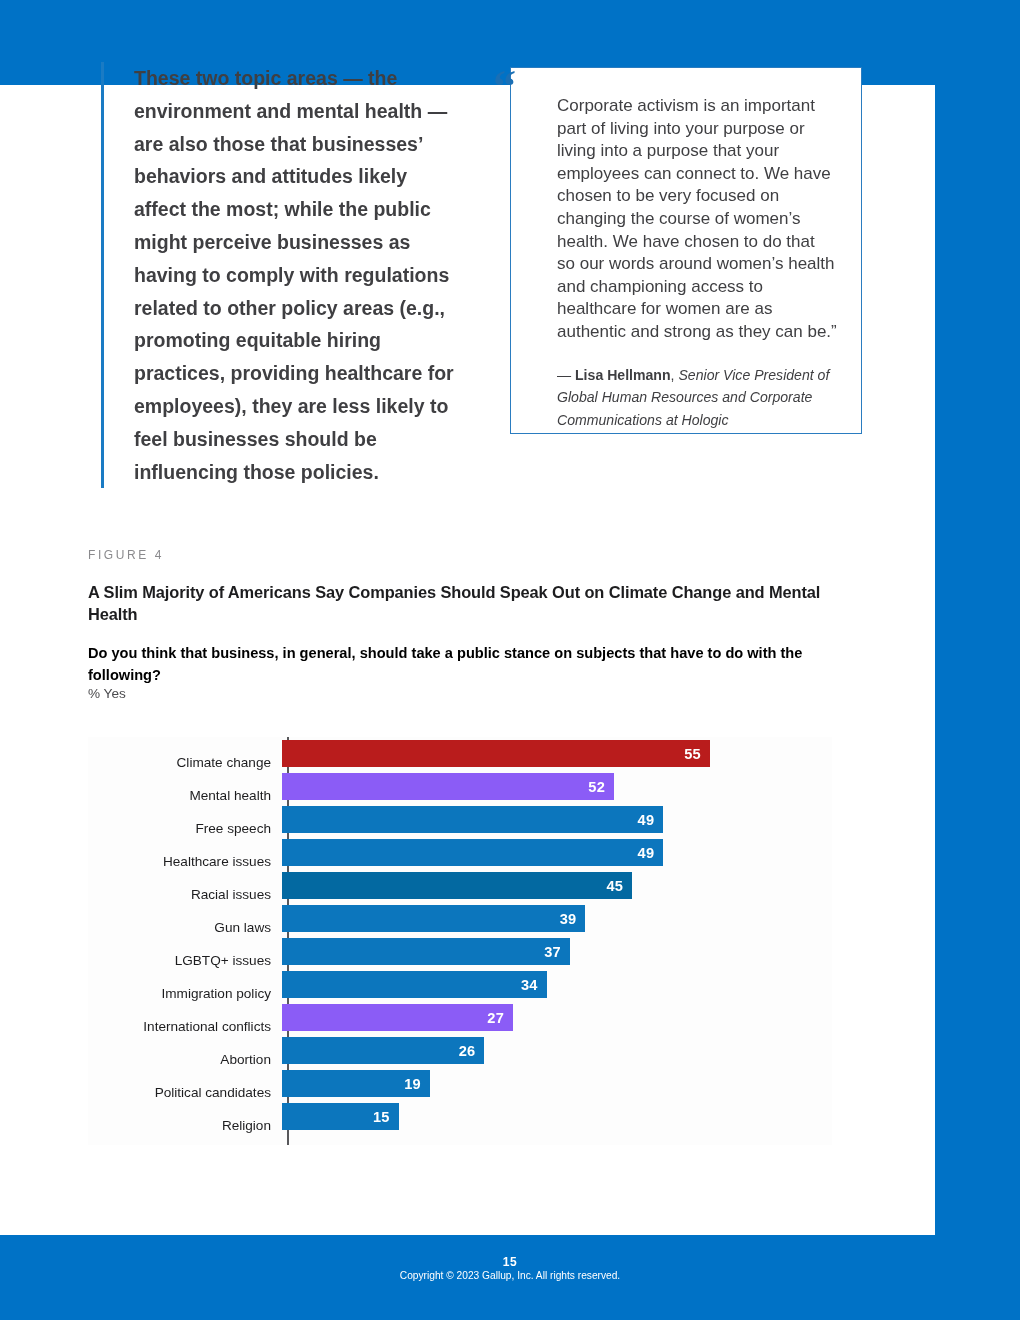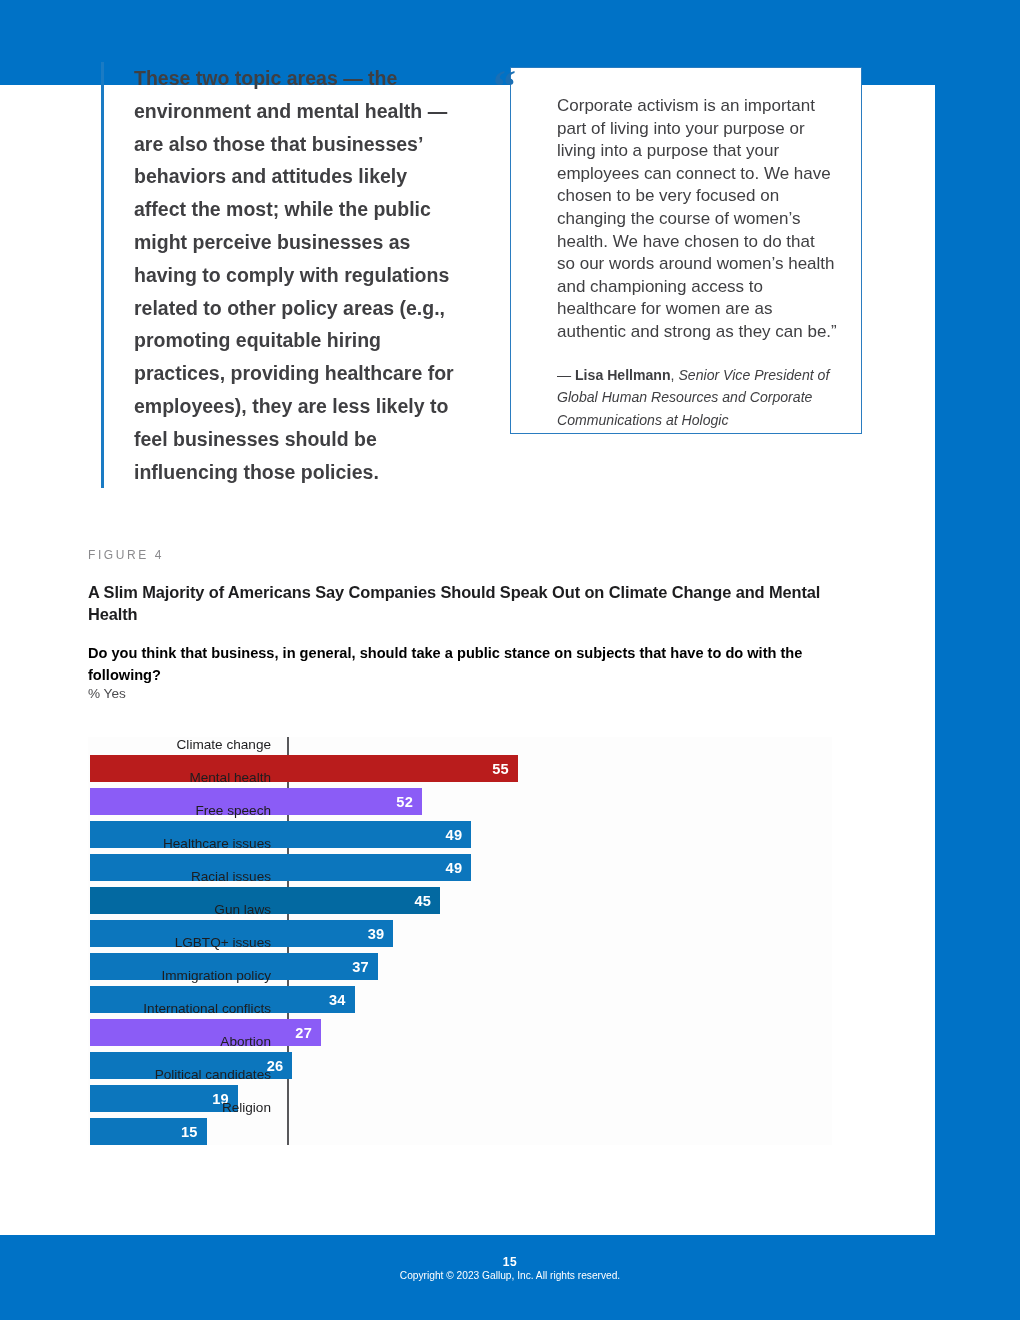--- a/index.html
+++ b/index.html
@@ -126,22 +126,21 @@
     position:absolute;
     left:199px; top:0;
     width:2px; height:408px;
     background:#58585b;
   }
   .bar-row{
     position:relative;
     height:33px;
     margin-bottom:0;
     display:flex;
-    align-items:flex-start;
-    flex-direction:column;
+    align-items:flex-end;
   }
   .bar-label{
     width:192px;
     text-align:right;
     padding-right:9px;
     font-size:13.6px;
     color:#1d1d1f;
     white-space:nowrap;
   }
   .bar-track{

